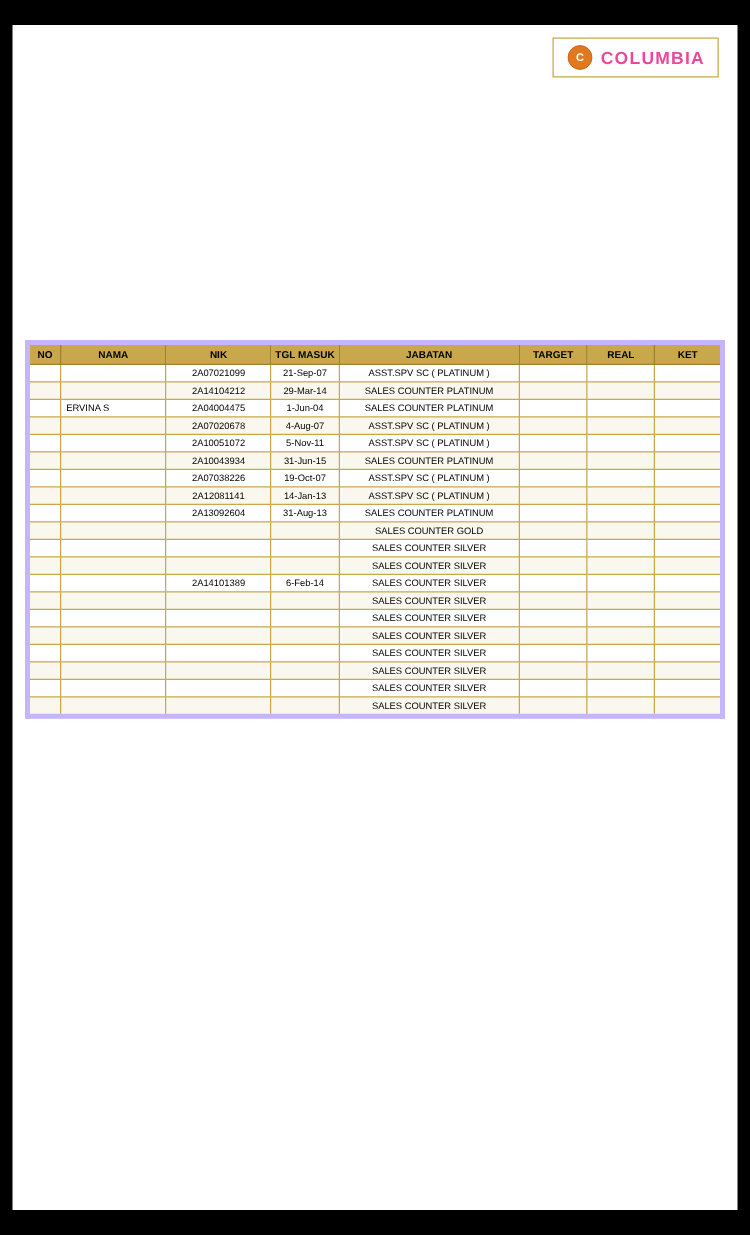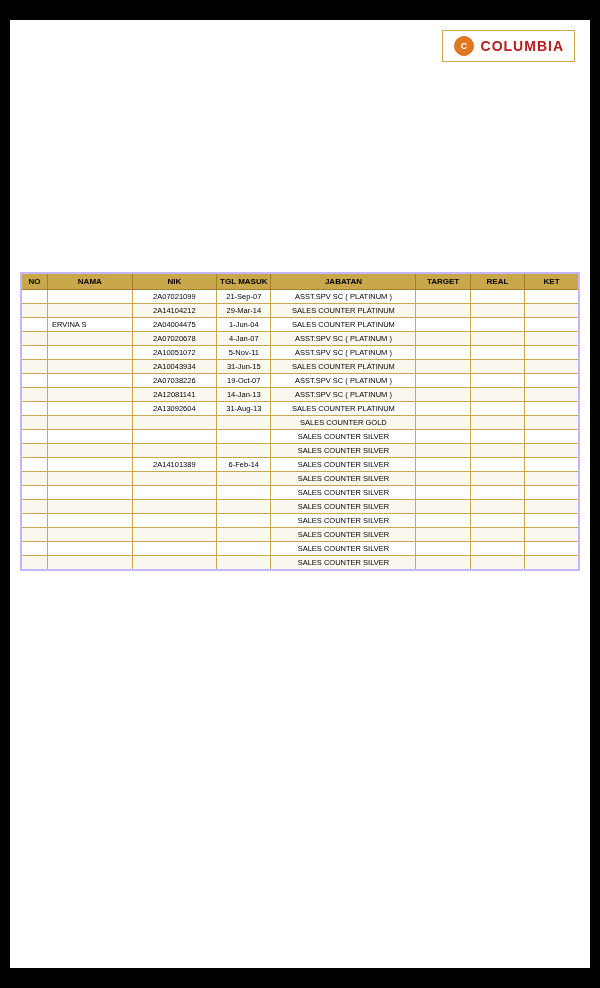--- a/index.html
+++ b/index.html
@@ -33,31 +33,31 @@
       background: #fff;
     }
     .logo-icon {
       width: 22px;
       height: 22px;
       margin-right: 6px;
     }
     .logo-text {
       font-size: 14px;
       font-weight: bold;
-      color: #b91c1c;
+      color: #ec4899;
       letter-spacing: 1px;
     }
     .table-area {
       padding: 5px 10px;
       margin-top: 200px;
     }
     table {
       width: 100%;
       border-collapse: collapse;
-      border: 2px solid #c4b5fd;
+      border: 4px solid #c4b5fd;
     }
     th {
       background: #c8a84b;
       color: #000;
       font-weight: bold;
       font-size: 8px;
       text-align: center;
       border: 1px solid #a08030;
       padding: 3px 2px;
     }
@@ -143,21 +143,21 @@
             <td>1-Jun-04</td>
             <td>SALES COUNTER PLATINUM</td>
             <td>&nbsp;</td>
             <td>&nbsp;</td>
             <td>&nbsp;</td>
           </tr>
           <tr>
             <td>&nbsp;</td>
             <td class="nama-cell">&nbsp;</td>
             <td>2A07020678</td>
-            <td>4-Jan-07</td>
+            <td>4-Aug-07</td>
             <td>ASST.SPV SC ( PLATINUM )</td>
             <td>&nbsp;</td>
             <td>&nbsp;</td>
             <td>&nbsp;</td>
           </tr>
           <tr>
             <td>&nbsp;</td>
             <td class="nama-cell">&nbsp;</td>
             <td>2A10051072</td>
             <td>5-Nov-11</td>

